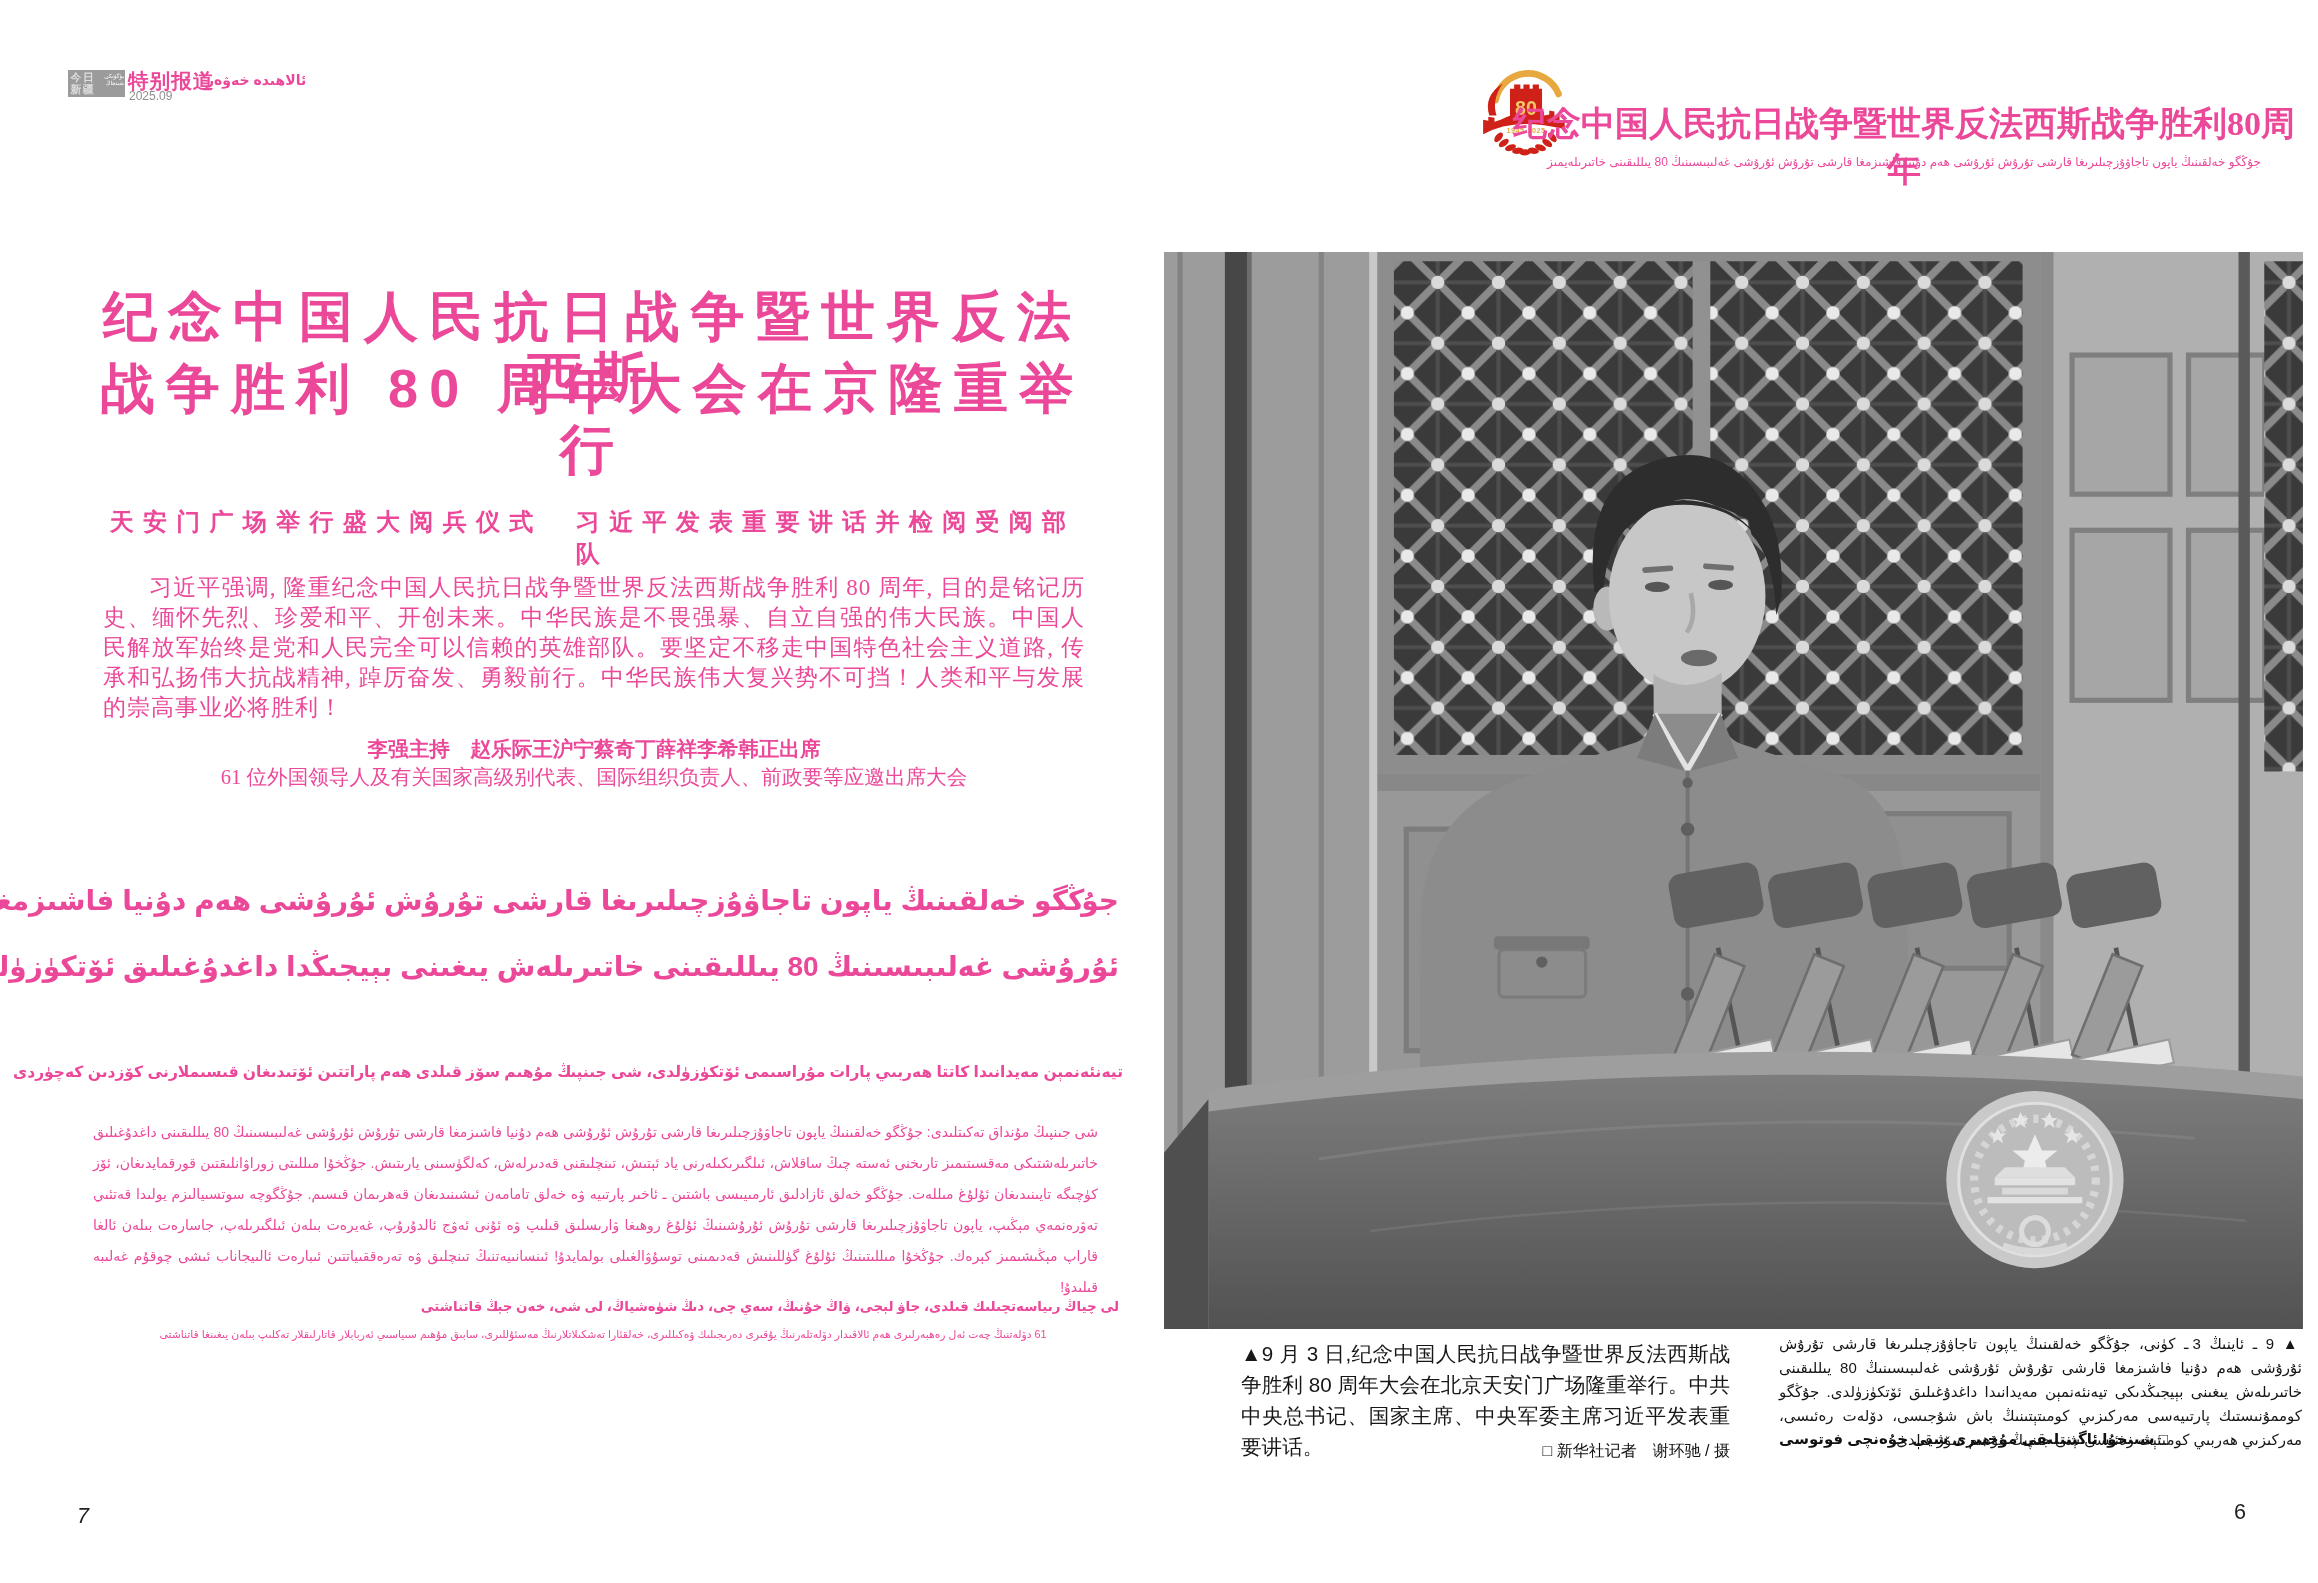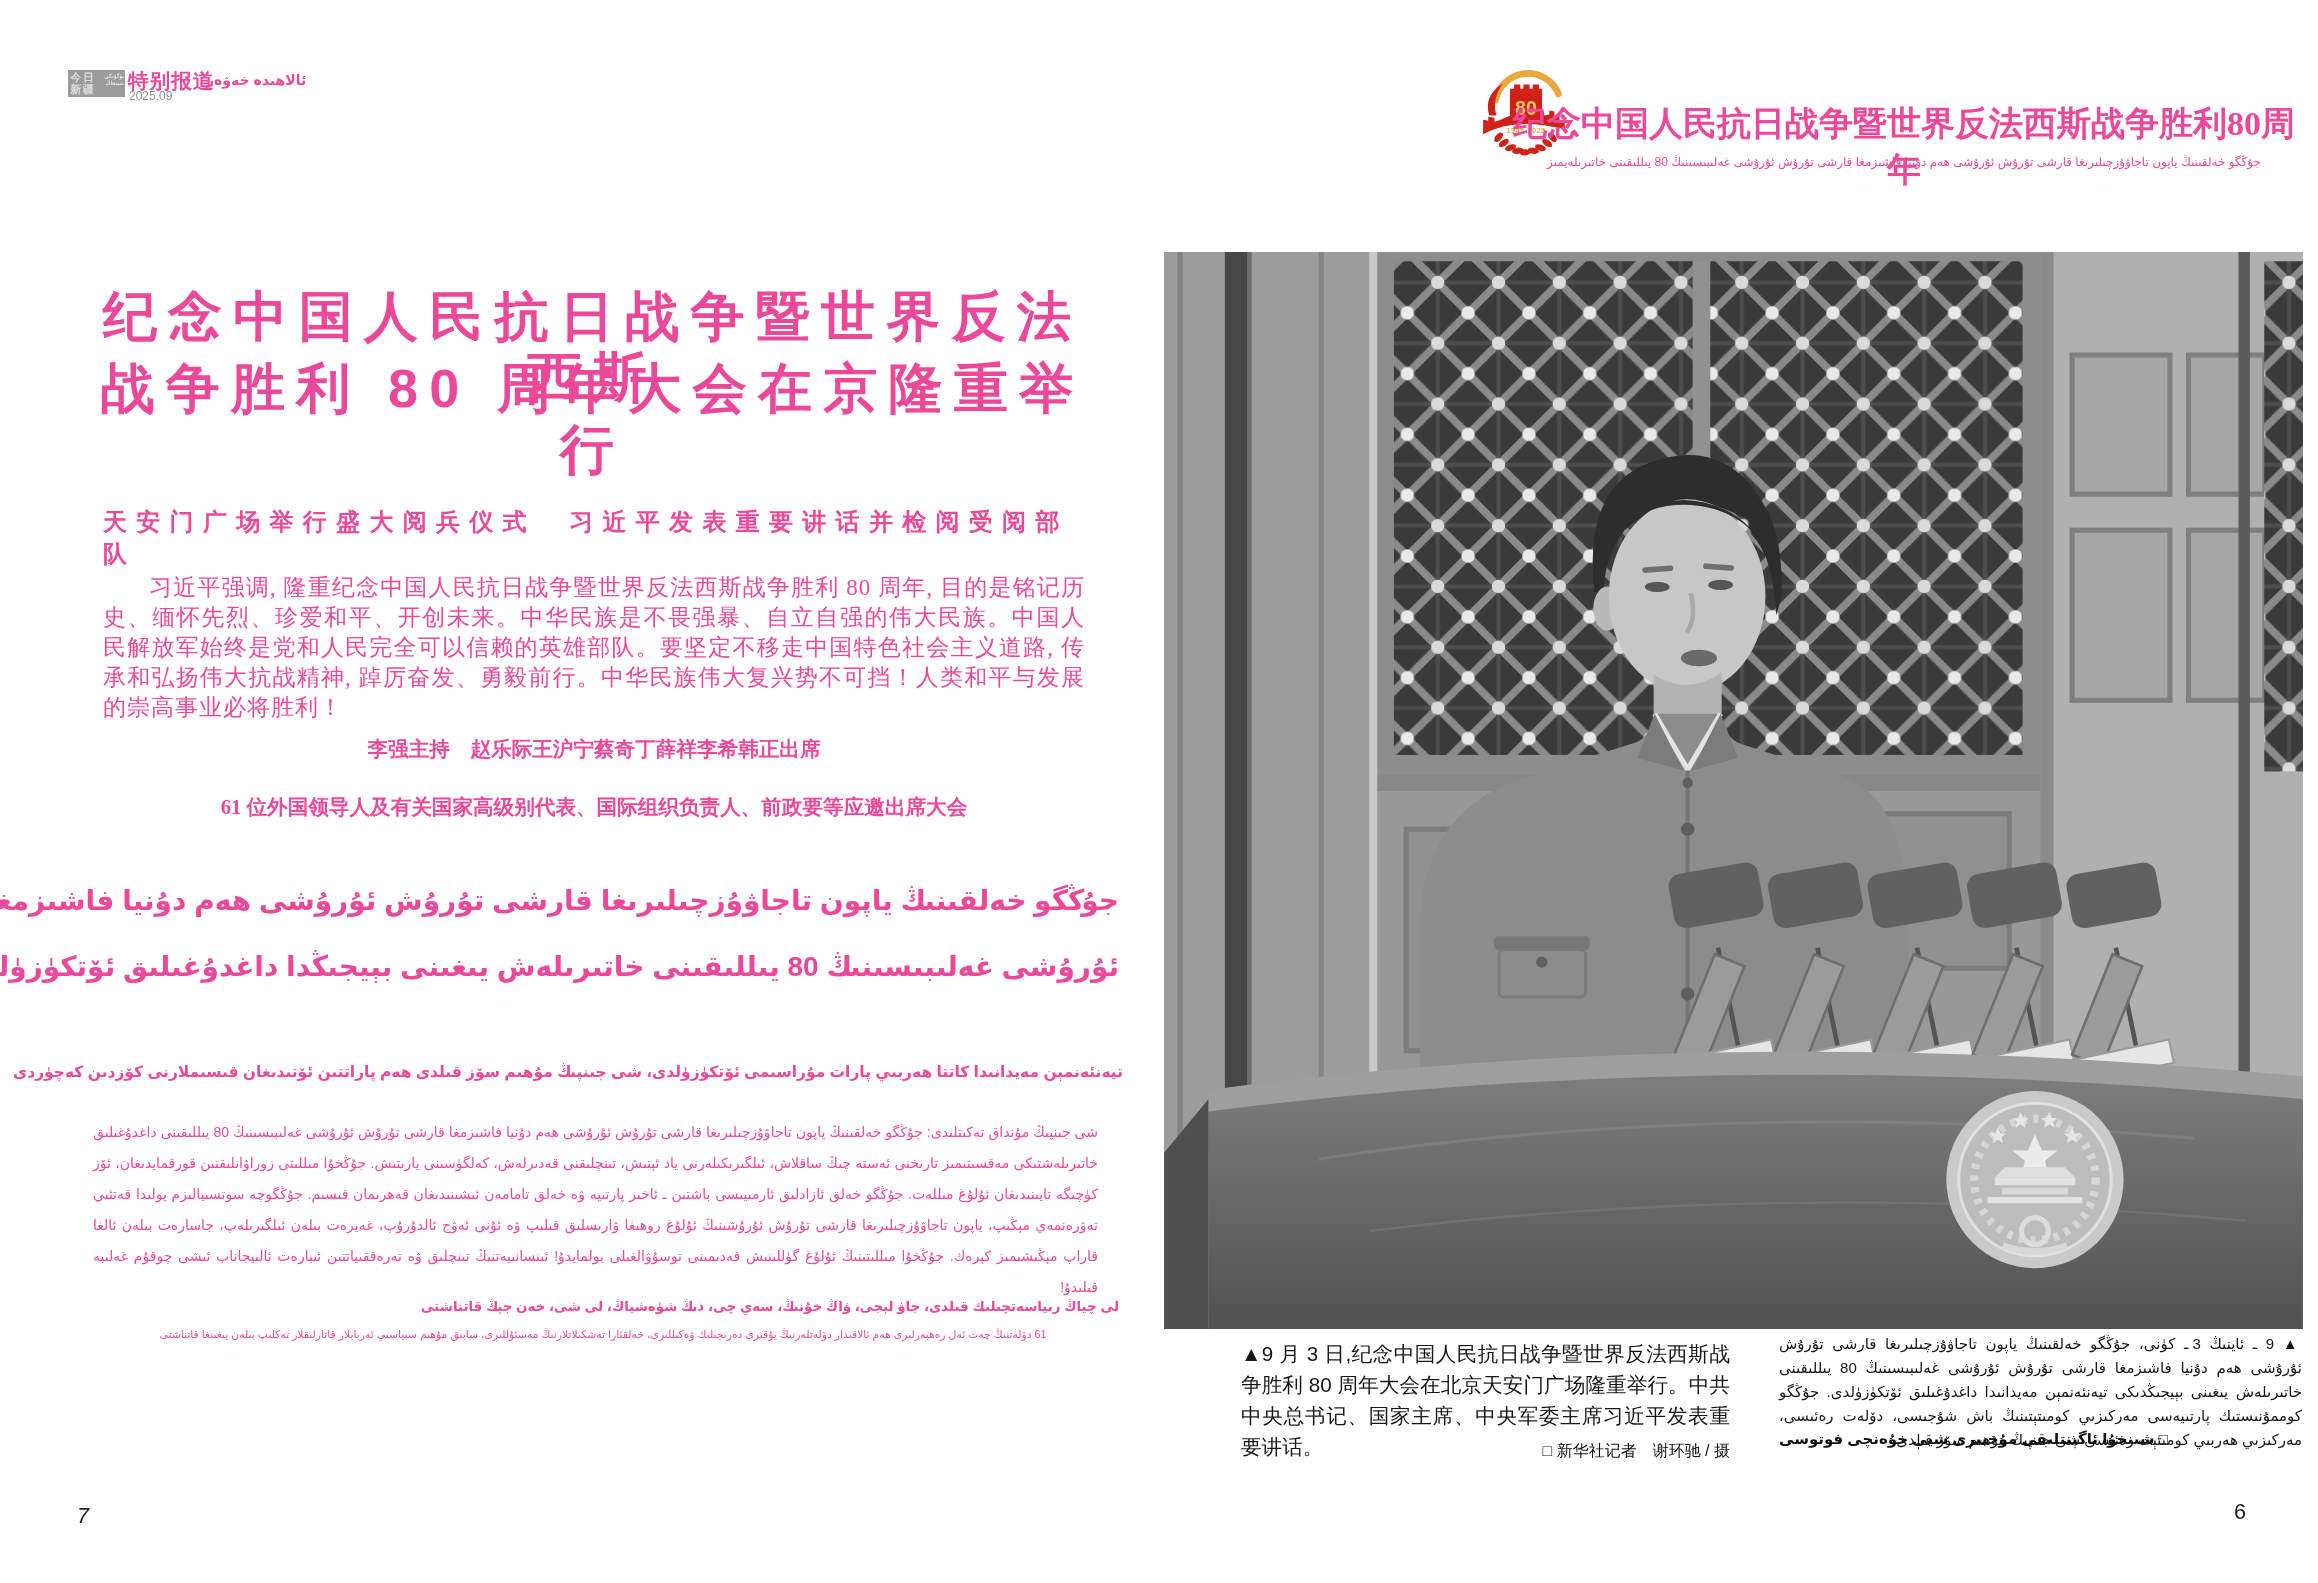--- a/index.html
+++ b/index.html
@@ -24,29 +24,29 @@
   #logo{left:1481px;top:66px;width:89px;height:92px;}
   #header-title-cn{left:1510px;top:101px;width:788px;text-align:center;
      font-size:34px;font-weight:bold;font-family:"Liberation Serif","DejaVu Serif",serif;}
   #header-title-ug{left:1510px;top:155px;width:788px;text-align:center;font-size:12px;}
 
   
   #headline1,#headline2{left:77px;width:1031px;text-align:center;font-weight:900;
      font-size:54px;letter-spacing:11.3px;line-height:61px;}
   #headline1{top:286px;}
   #headline2{top:358px;}
-  #subhead{left:103px;top:506px;width:979px;text-align:left;font-weight:bold;
+  #subhead{left:103px;top:506px;width:979px;text-align:center;font-weight:bold;
      font-size:24px;letter-spacing:9.3px;font-family:"Liberation Serif","DejaVu Serif",serif;}
   #body-cn{left:103px;top:573px;width:982px;font-size:23px;line-height:30px;
      letter-spacing:1px;text-align:justify;text-indent:46px;
      font-family:"Liberation Serif","DejaVu Serif",serif;}
   #att1{left:103px;top:735px;width:982px;text-align:center;font-weight:bold;font-size:20.6px;
      font-family:"Liberation Serif","DejaVu Serif",serif;}
-  #att2{left:103px;top:793px;width:982px;text-align:center;font-size:20.6px;
-     font-family:"Liberation Serif","DejaVu Serif",serif;font-weight:bold;}
+  #att2{left:103px;top:763px;width:982px;text-align:center;font-size:20.6px;
+     font-family:"Liberation Serif","DejaVu Serif",serif;}
 
   
   #ug-h1,#ug-h2{left:88px;width:1031px;text-align:center;font-weight:bold;font-size:28px;
      line-height:44px;white-space:nowrap;}
   #ug-h1{top:879px;}
   #ug-h2{top:945px;}
   #ug-sub{left:62px;top:1063px;width:1061px;text-align:center;font-weight:bold;font-size:15.5px;
      white-space:nowrap;}
   #ug-body{left:93px;top:1117px;width:1005px;font-size:14px;line-height:31px;text-align:justify;}
   #ug-att1{left:88px;top:1299px;width:1031px;font-weight:bold;font-size:13.4px;white-space:nowrap;}

